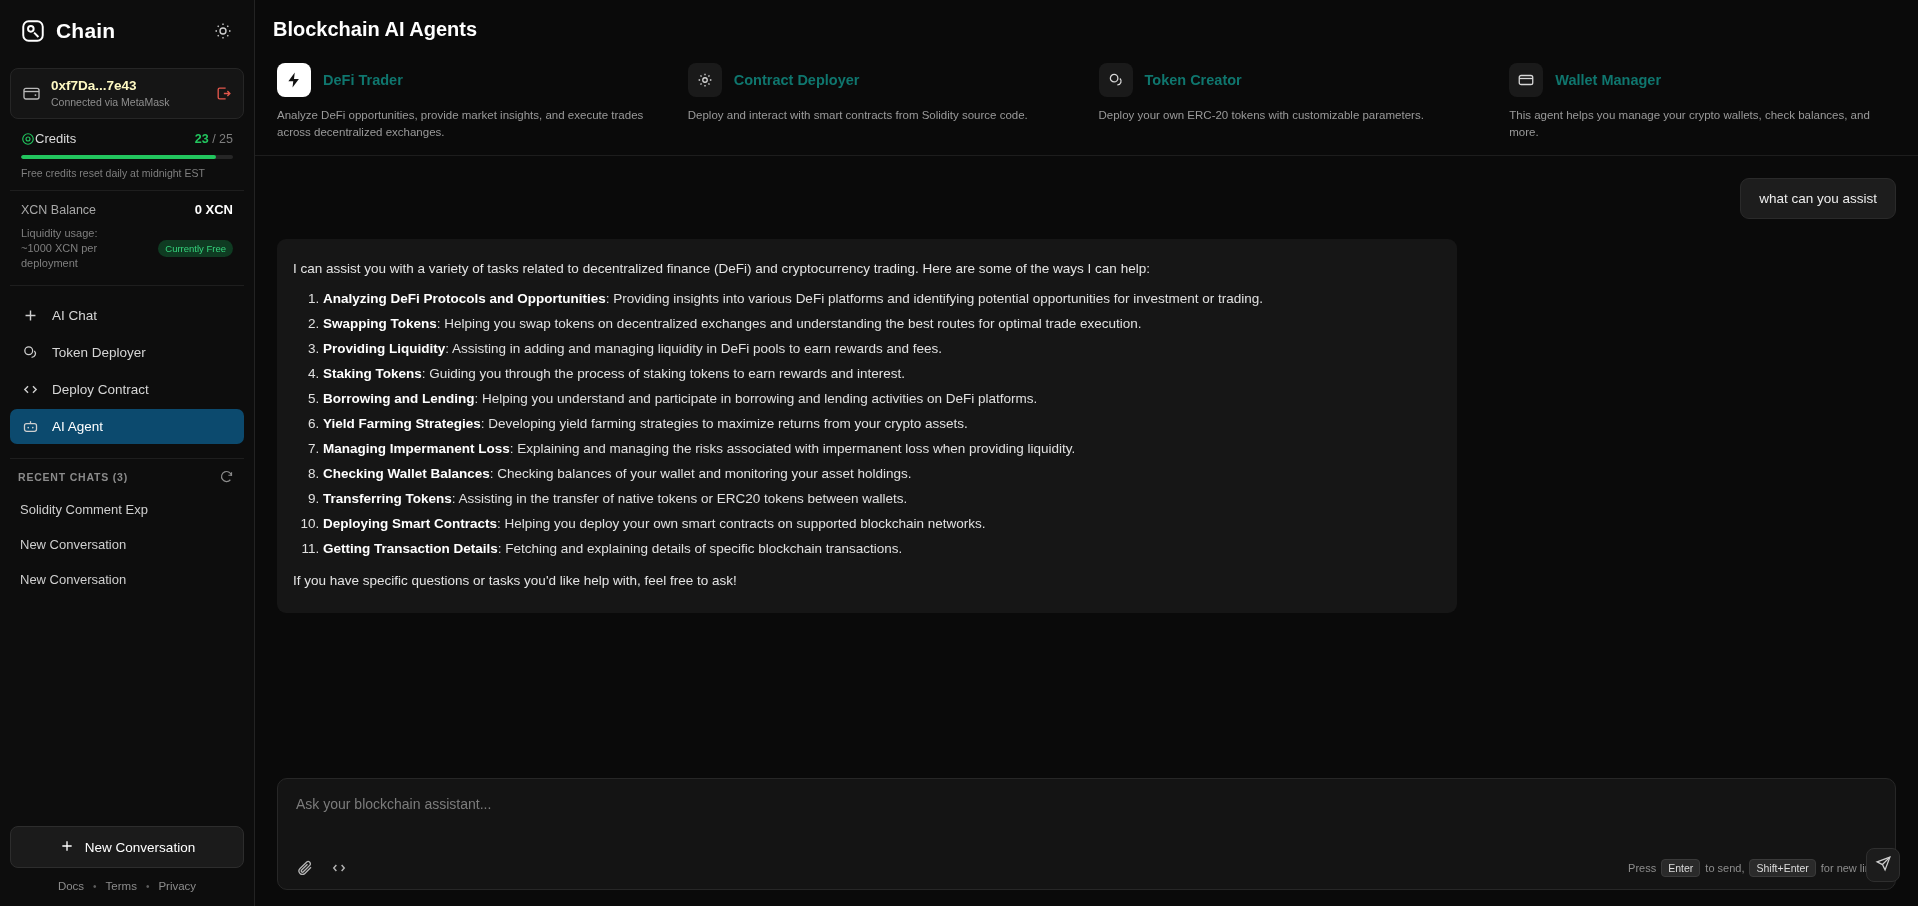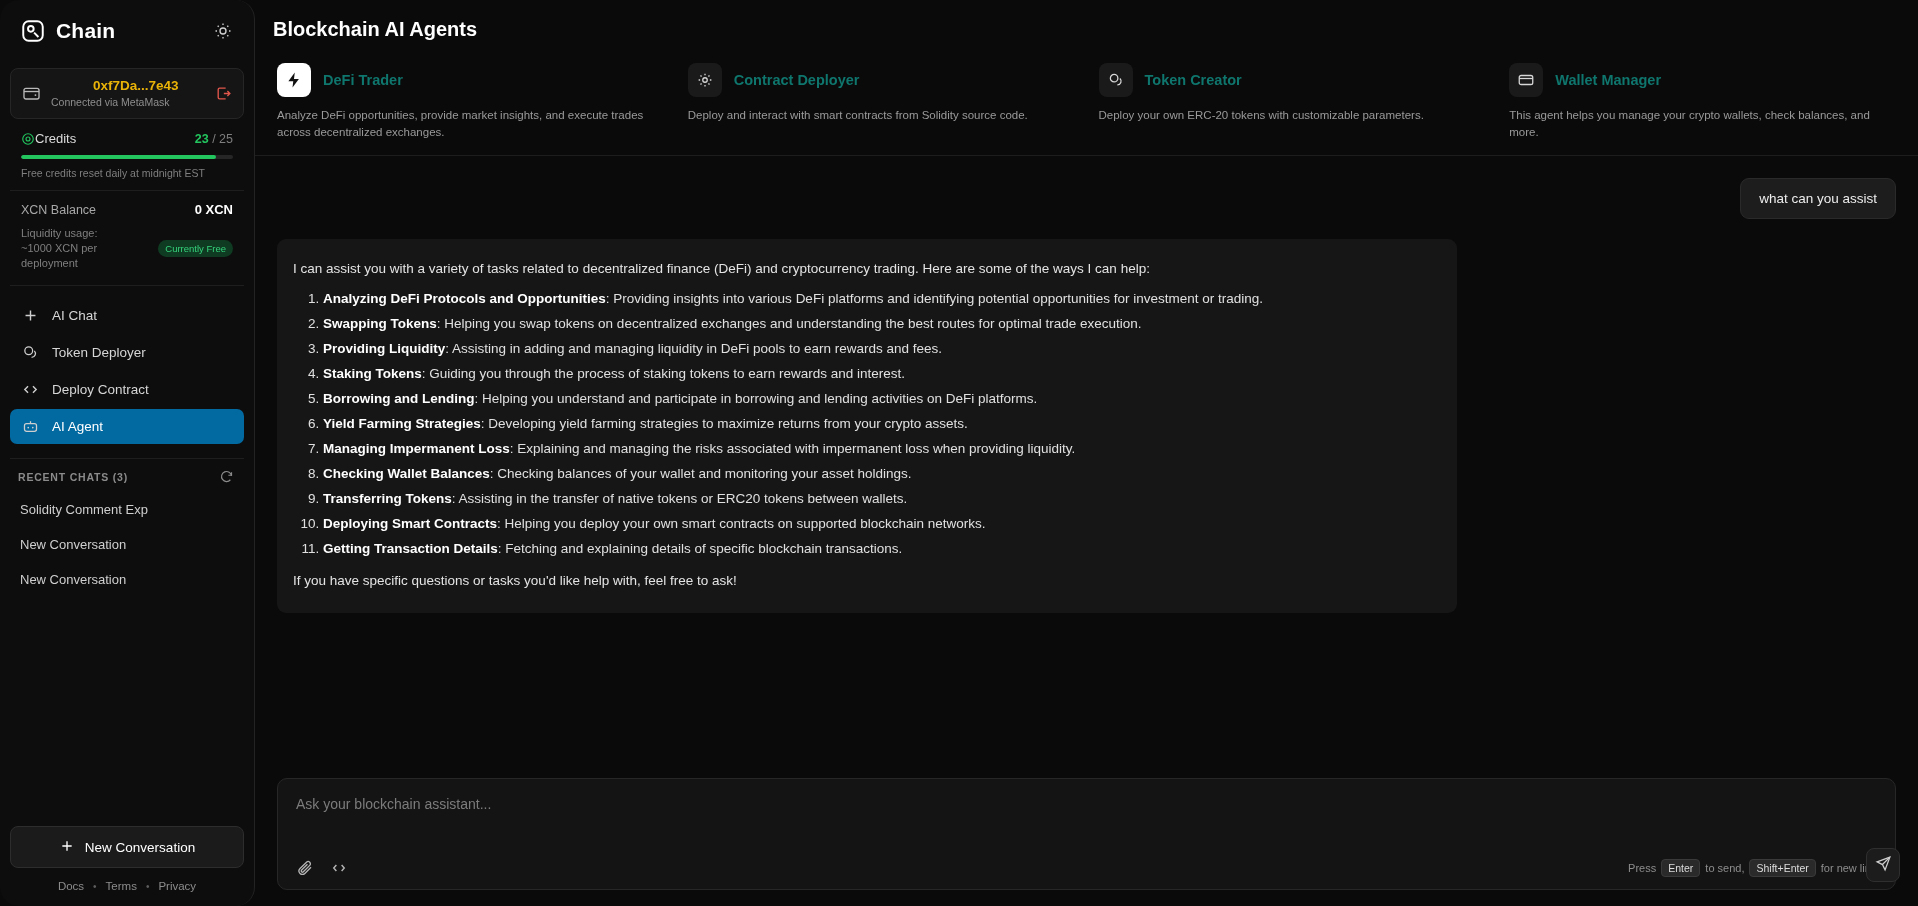--- a/index.html
+++ b/index.html
@@ -12,42 +12,41 @@
   }
   .app { display: flex; width: 1918px; height: 906px; }
 
   
   .sidebar {
     width: 255px; height: 906px;
     background: #0d0d0d;
     border-right: 1px solid #232323;
     display: flex; flex-direction: column;
     flex: 0 0 255px;
-    border-radius: 19px;
   }
   .sb-top {
     height: 62px; display: flex; align-items: center;
     justify-content: space-between; padding: 0 18px 0 20px;
   }
   .brand { display: flex; align-items: center; gap: 10px; }
   .brand-logo { width: 26px; height: 26px; color: #ffffff; }
   .brand-name { font-size: 21px; font-weight: bold; letter-spacing: .2px; color: #fff; }
   .theme-btn {
     width: 26px; height: 26px; display: flex; align-items: center; justify-content: center;
     color: #cfcfcf; background: none; border: none; cursor: pointer;
   }
 
   .wallet-card {
     margin: 6px 10px 0 10px;
     background: #151515; border: 1px solid #262626; border-radius: 8px;
     padding: 9px 11px; display: flex; align-items: center; gap: 10px;
   }
   .wallet-ic { width: 19px; height: 19px; color: #b9b9b9; flex: 0 0 19px; }
   .wallet-txt { flex: 1; min-width: 0; }
-  .wallet-addr { font-size: 13.5px; font-weight: bold; color: #eab308; line-height: 16px; margin-left: 42px; }
+  .wallet-addr { font-size: 13.5px; font-weight: bold; color: #fef9c3; line-height: 16px; }
   .wallet-sub { font-size: 10.5px; color: #8e8e8e; line-height: 13px; margin-top: 2px; }
   .wallet-disc { width: 17px; height: 17px; color: #e2574c; cursor: pointer; }
 
   .credits {
     margin: 10px 10px 0 10px; padding: 2px 11px 10px 11px;
     border-bottom: 1px solid #1e1e1e;
   }
   .credits-row { display: flex; align-items: center; justify-content: space-between; }
   .credits-left { display: flex; align-items: center; }
   .credits-ic { width: 14px; height: 14px; color: #22c55e; }
@@ -72,21 +71,21 @@
     border-radius: 10px; white-space: nowrap; margin-top: 14px; margin-left: 44px;
   }
 
   .nav { padding: 12px 10px 4px 10px; display: flex; flex-direction: column; gap: 2px; }
   .nav-item {
     display: flex; align-items: center; gap: 13px;
     padding: 9px 12px; border-radius: 7px; cursor: pointer;
     font-size: 13.5px; color: #d6d6d6;
   }
   .nav-item .nic { width: 17px; height: 17px; color: #cfcfcf; flex: 0 0 17px; }
-  .nav-item.active { background: #0369a1; color: #ffffff; }
+  .nav-item.active { background: #0c4a6e; color: #ffffff; }
 
   .recent {
     margin-top: 10px; padding: 0 10px;
   }
   .recent-head {
     display: flex; align-items: center; justify-content: space-between;
     padding: 10px 10px 8px 8px; border-top: 1px solid #1e1e1e;
   }
   .recent-title { font-size: 10.5px; letter-spacing: .8px; color: #8b8b8b; font-weight: bold; }
   .recent-refresh { width: 15px; height: 15px; color: #8b8b8b; cursor: pointer; }

